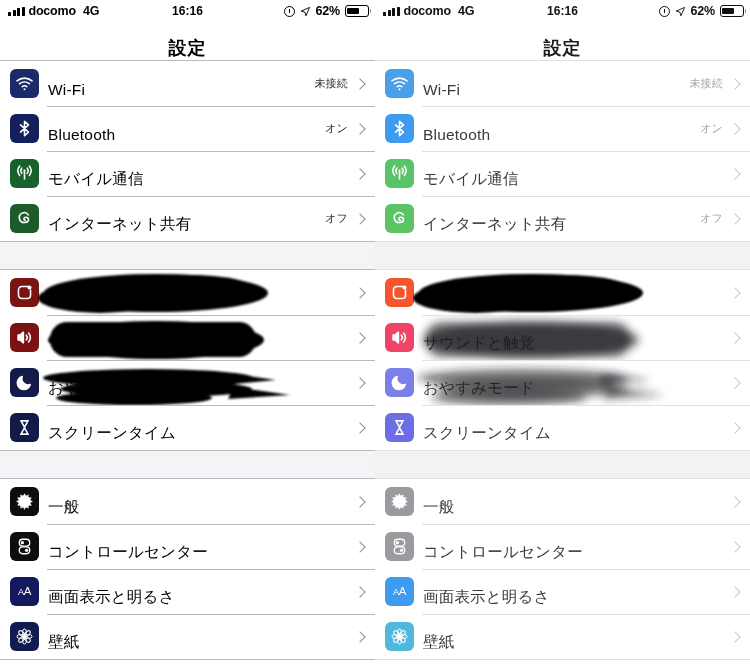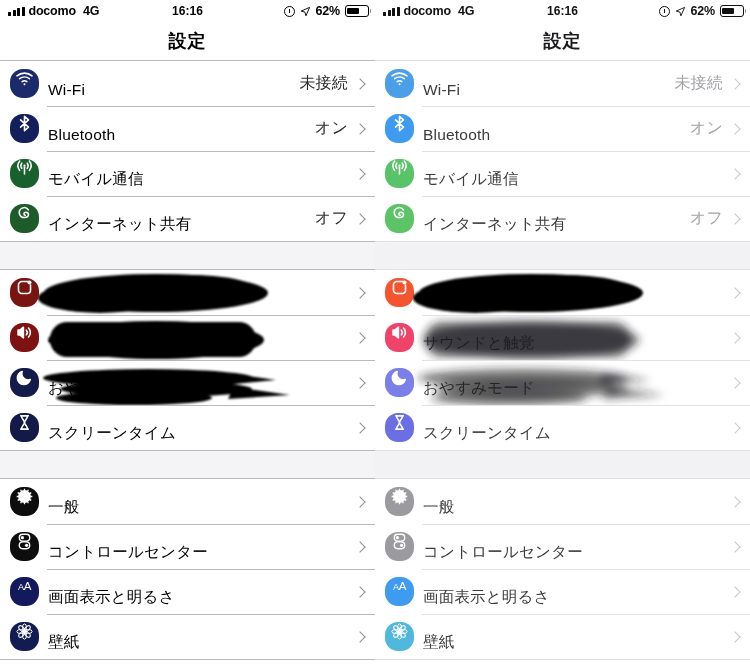--- a/index.html
+++ b/index.html
@@ -43,46 +43,46 @@
     border-radius:3px; padding:1.3px; position:relative;
   }
   .batt::after {
     content:""; position:absolute; right:-3.4px; top:50%; transform:translateY(-50%);
     width:1.8px; height:4px; background:currentColor; border-radius:0 1px 1px 0; opacity:.45;
   }
   .batt i { display:block; height:100%; background:currentColor; border-radius:1px; }
 
   
   .navbar {
-    height:38px; display:flex; align-items:center; justify-content:center;
+    height:38px; display:flex; align-items:flex-end; justify-content:center;
   }
   .navtitle { font-size:18px; font-weight:bold; letter-spacing:1px; }
 
   
   .list { position:relative; }
   .group { border-top:1px solid var(--sep); border-bottom:1px solid var(--sep); }
   .gap { height:27px; background:var(--gapbg); }
   .row {
     height:45px; display:flex; align-items:center;
     padding-left:10px; padding-right:11px; position:relative; background:var(--rowbg);
   }
   .row + .row::before {
     content:""; position:absolute; left:47px; right:0; top:0;
     height:1px; background:var(--sep);
   }
   .icon {
-    width:29px; height:29px; border-radius:13px; flex:0 0 29px;
-    display:flex; justify-content:center;
+    width:29px; height:29px; border-radius:6px; flex:0 0 29px;
+    display:flex; align-items:center; justify-content:center;
     margin-right:9px; color:#fff; overflow:hidden;
   }
   .label {
     font-size:15.5px; color:var(--label); letter-spacing:.2px; white-space:nowrap;margin-top:12px;
   }
   .value {
-    margin-left:auto; font-size:16px; color:var(--value);
+    margin-left:auto; font-size:11px; color:var(--value);
     letter-spacing:.2px; white-space:nowrap; padding-right:8px;
   }
   .chev {
     width:8px; height:8px; flex:0 0 8px;
     border-right:1.7px solid var(--chev); border-top:1.7px solid var(--chev);
     transform:rotate(45deg); margin-left:auto;
   }
   .value + .chev { margin-left:0; }
 
   

